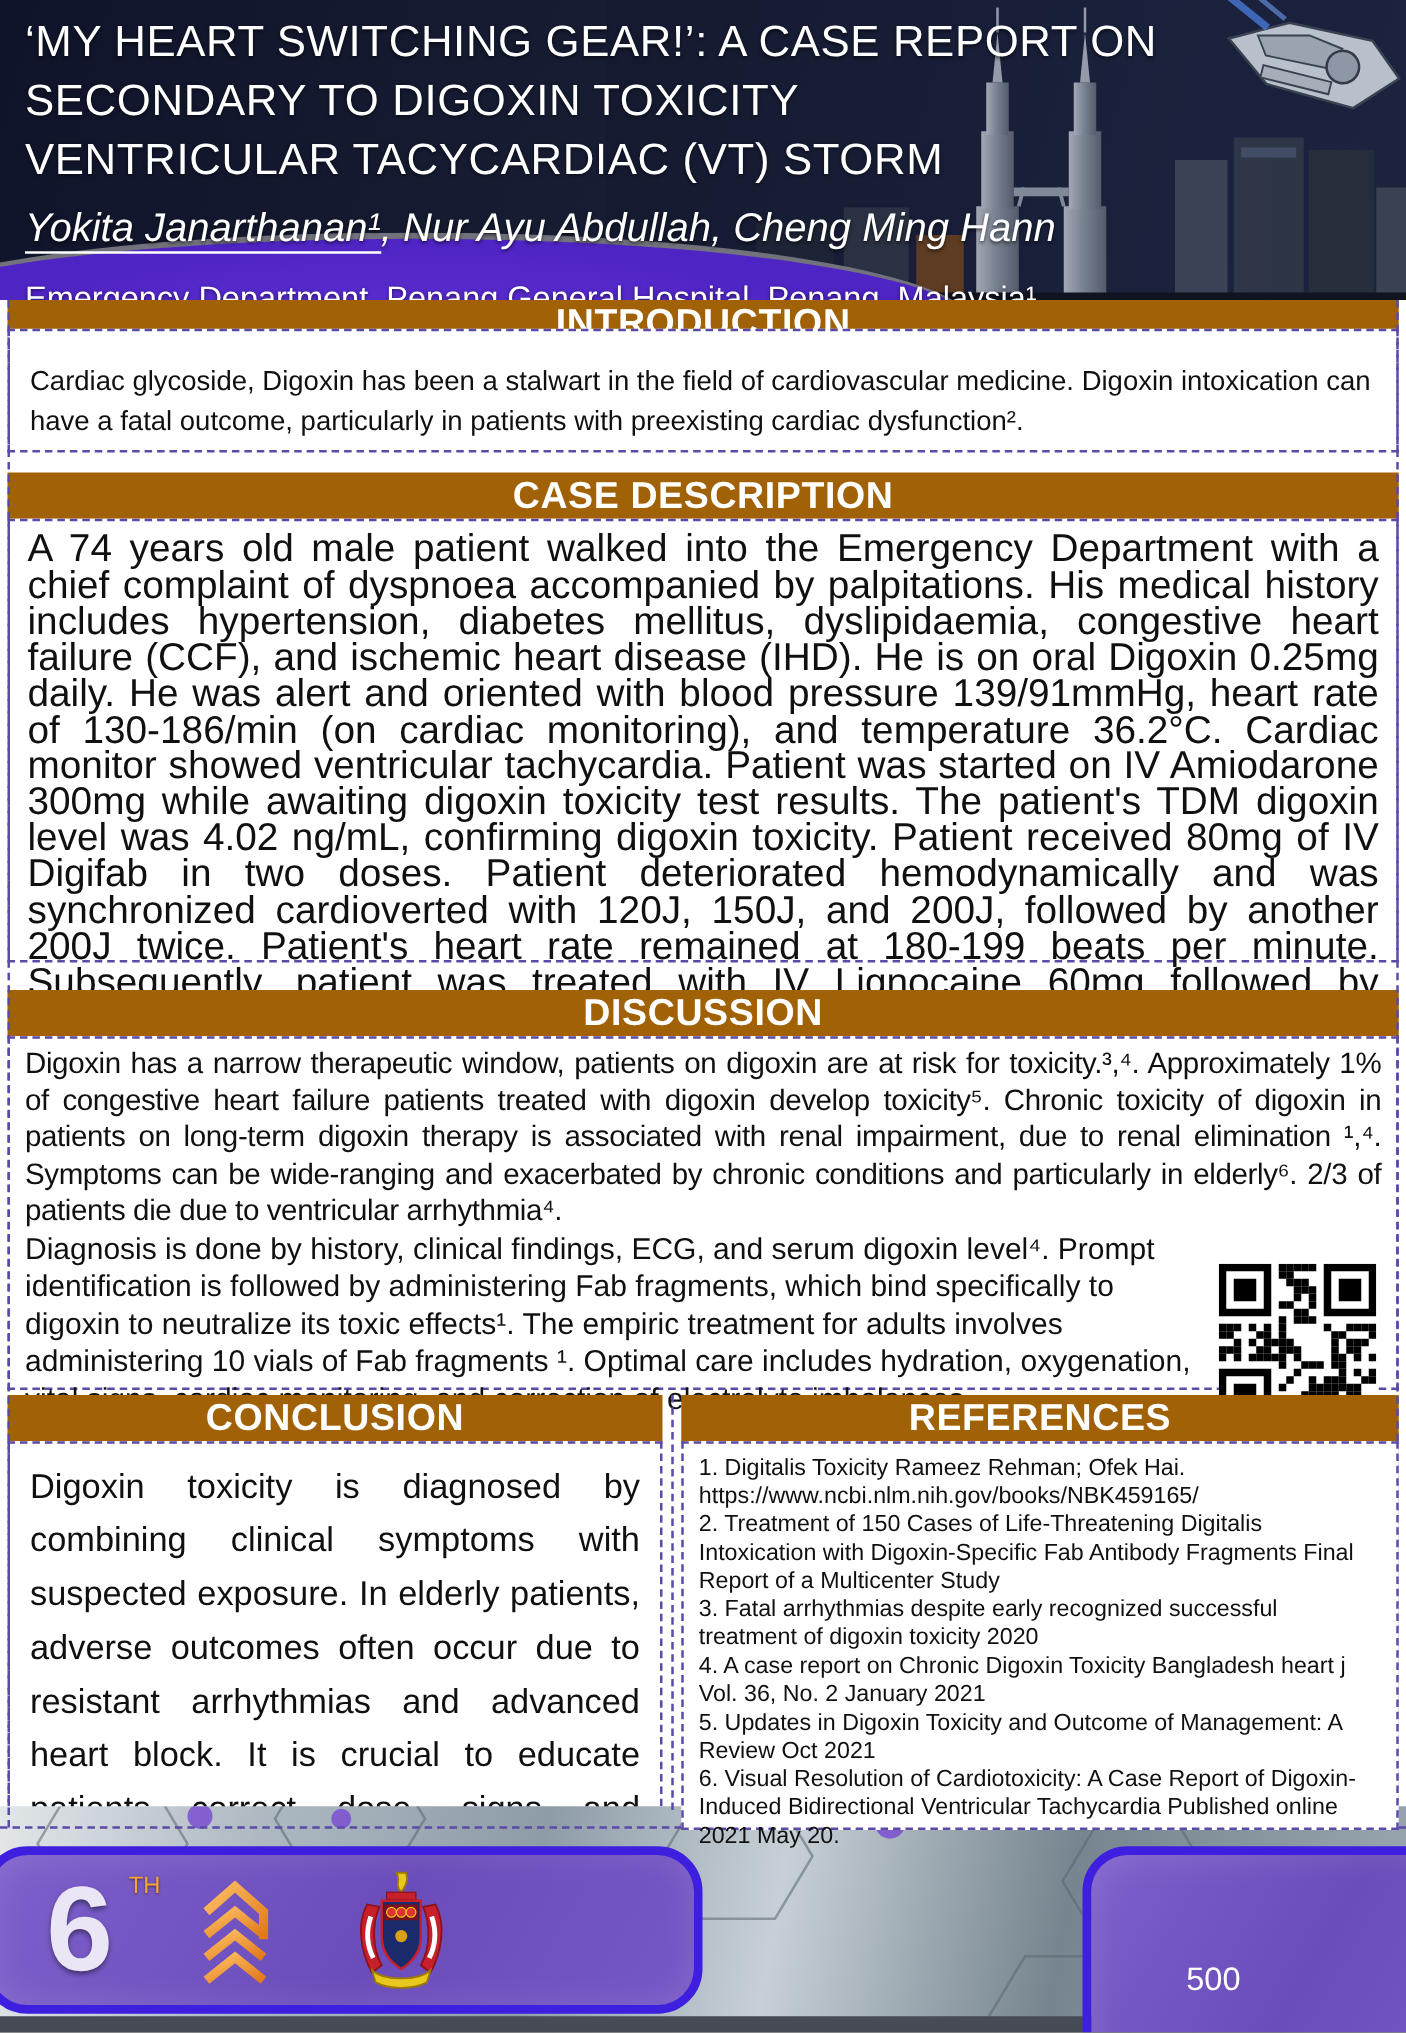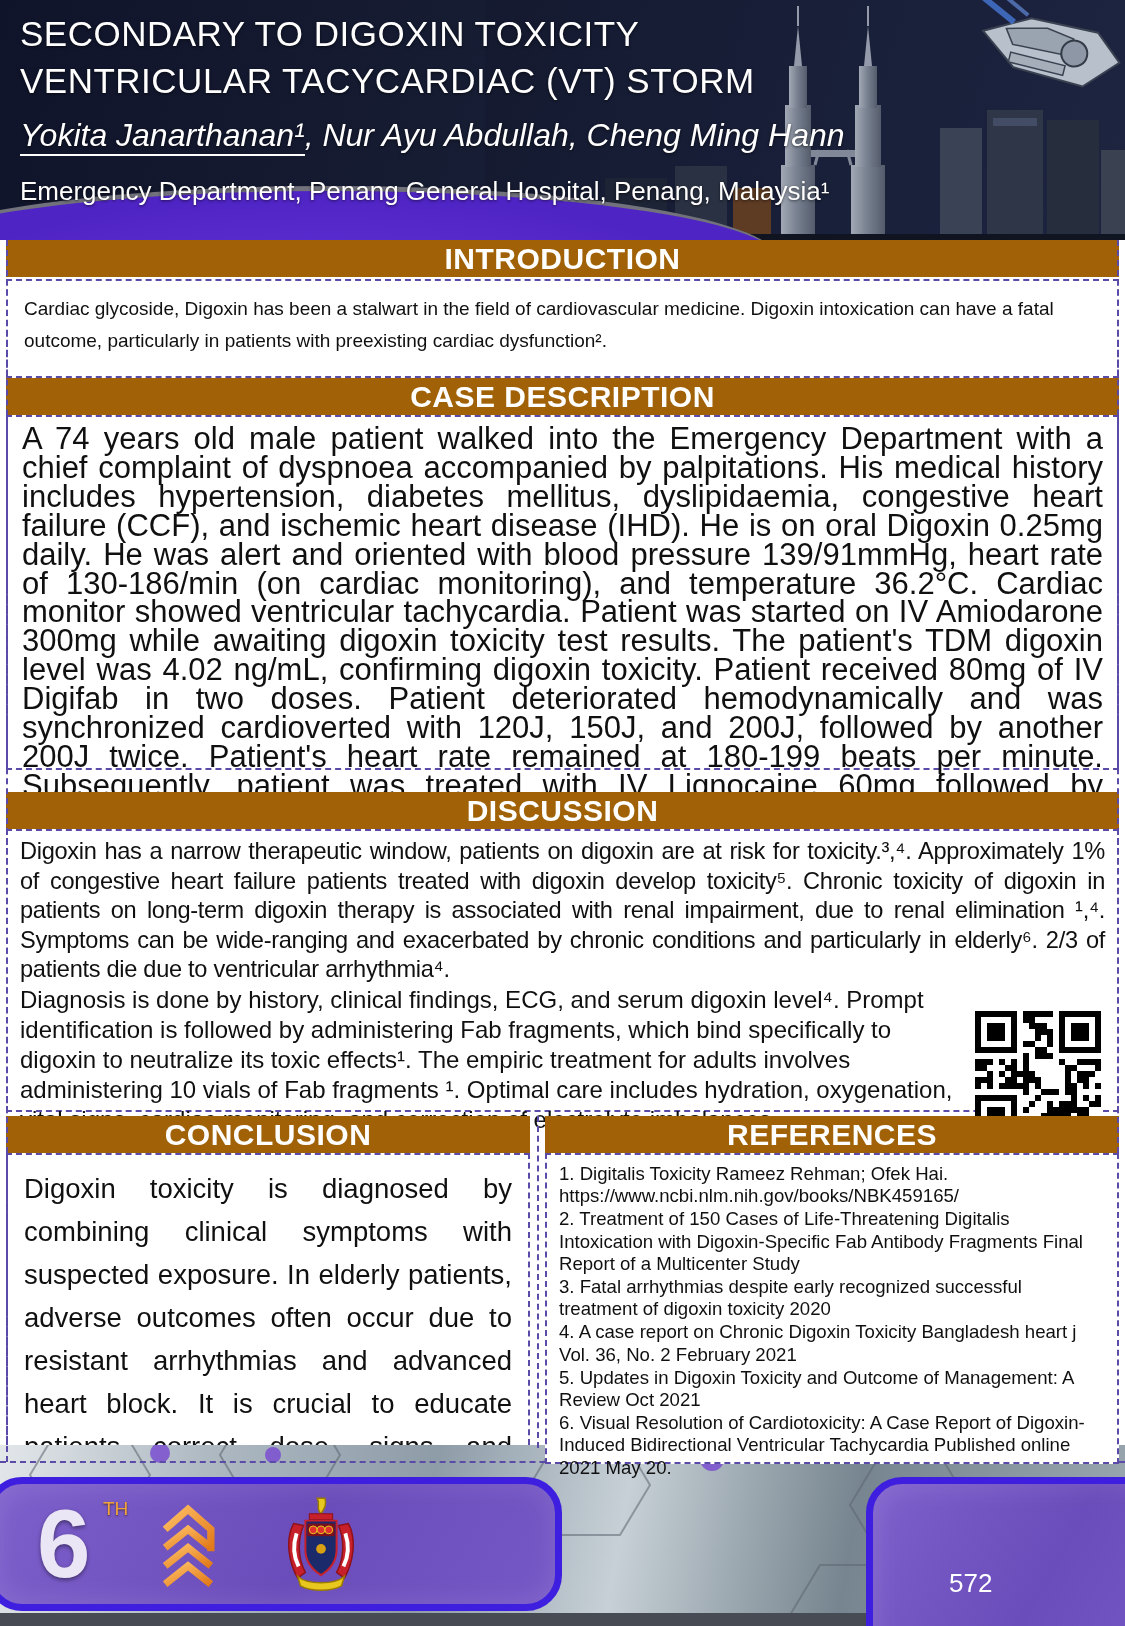--- a/index.html
+++ b/index.html
@@ -44,21 +44,21 @@
   }
   .bar-label {
     color:#ffffff; font-size:30px; font-weight:bold; letter-spacing:.5px;
   }
   .white-box {
     position:absolute; left:6px; width:1113px; background:#ffffff;
     border:2px dashed #5b4aa8; color:#101010;
   }
   .edge-line { position:absolute; border-left:2px dashed #5b4aa8; top:240px; height:1222px; z-index:4; }
   #bar-intro { top:240px; }
-  #box-intro { top:279px; height:99px; padding:12px 16px; font-size:19px; line-height:32px; }
+  #box-intro { top:263px; height:99px; padding:24px 16px; font-size:22px; line-height:32px; }
   #bar-case  { top:378px; }
   #box-case  { top:415px; height:355px; padding:8px 14px; font-size:31px; line-height:28.9px; text-align:justify; }
   #bar-disc  { top:792px; }
   #box-disc  { top:829px; height:283px; padding:6px 12px; }
   #disc-p1 { font-size:23.6px; line-height:29.5px; text-align:justify; letter-spacing:-0.3px; }
   #disc-p2 { font-size:24px; line-height:30px; }
   .qr-wrap { float:right; width:128px; height:128px; margin:26px 2px 0 14px; }
   #bar-concl { top:1116px; width:524px; }
   #box-concl { top:1153px; height:292px; width:524px; border-bottom:none;
                padding:12px 16px; font-size:27.5px; line-height:43px; text-align:justify; }
@@ -146,20 +146,21 @@
         <polygon points="38,52 82,28 150,26 178,50 148,82 76,80" fill="#b8c0cc" stroke="#3a4150" stroke-width="2"></polygon>
         <polygon points="60,44 100,34 128,38 120,56 70,58" fill="#9aa3b0" stroke="#3a4150" stroke-width="1.5"></polygon>
         <circle cx="132" cy="52" r="13" fill="#8d97a6" stroke="#343a47" stroke-width="2"></circle>
         <rect x="70" y="66" width="56" height="10" fill="#a6aeba" stroke="#3a4150" stroke-width="1.5"></rect>
         <line x1="10" y1="10" x2="66" y2="36" stroke="#4a7de0" stroke-width="6" opacity="0.75"></line>
         <line x1="28" y1="2" x2="78" y2="26" stroke="#6f9af0" stroke-width="4" opacity="0.6"></line>
       </g>
     </svg>
     <div class="purple-arc"></div>
     <div class="title-block">
+      <div class="title-line">‘MY HEART SWITCHING GEAR!’: A CASE REPORT ON</div>
       <div class="title-line">SECONDARY TO DIGOXIN TOXICITY</div>
       <div class="title-line">VENTRICULAR TACYCARDIAC (VT) STORM</div>
       <div class="authors-line"><span class="author-underlined">Yokita Janarthanan¹</span><span>, Nur Ayu Abdullah, Cheng Ming Hann</span></div>
       <div class="affiliation-line">Emergency Department, Penang General Hospital, Penang, Malaysia¹</div>
     </div>
   </div>
 
   <div class="edge-line" style="left:6px;"></div>
   <div class="edge-line" style="left:1117px;"></div>
 
@@ -323,21 +324,21 @@
   </div>
   <div class="bar" id="bar-refs">
     <span class="bar-label">REFERENCES</span>
   </div>
   <div class="white-box" id="box-concl">Digoxin toxicity is diagnosed by combining clinical symptoms with suspected exposure. In elderly patients, adverse outcomes often occur due to resistant arrhythmias and advanced heart block. It is crucial to educate patients correct dose, signs and symptoms of toxicity and need for immediate medical attention in the emergency department¹·</div>
   <div class="white-box" id="box-refs">
     <div class="ref-item">1. Digitalis Toxicity Rameez Rehman; Ofek Hai.
 https://www.ncbi.nlm.nih.gov/books/NBK459165/</div>
     <div class="ref-item">2. Treatment of 150 Cases of Life-Threatening Digitalis Intoxication with Digoxin-Specific Fab Antibody Fragments Final Report of a Multicenter Study</div>
     <div class="ref-item">3. Fatal arrhythmias despite early recognized successful treatment of digoxin toxicity 2020</div>
-    <div class="ref-item">4. A case report on Chronic Digoxin Toxicity Bangladesh heart j Vol. 36, No. 2 February 2021</div>
+    <div class="ref-item">4. A case report on Chronic Digoxin Toxicity Bangladesh heart j Vol. 36, No. 2 January 2021</div>
     <div class="ref-item">5. Updates in Digoxin Toxicity and Outcome of Management: A Review Oct 2021</div>
     <div class="ref-item">6. Visual Resolution of Cardiotoxicity: A Case Report of Digoxin-Induced Bidirectional Ventricular Tachycardia Published online 2021 May 20.</div>
   </div>
   <div class="col-divider"></div>
 
   <div class="footer">
     <svg class="hex-pattern" width="1125" height="181" viewBox="0 0 1125 181">
       <g fill="none" stroke="#5d6670" stroke-width="2" opacity="0.55">
         <path d="M60,-20 L120,-20 L150,30 L120,80 L60,80 L30,30 Z"></path>
         <path d="M250,-40 L310,-40 L340,10 L310,60 L250,60 L220,10 Z"></path>
@@ -388,17 +389,17 @@
         <rect x="26" y="30" width="28" height="13" fill="#7a0f1e"></rect>
         <circle cx="32" cy="36.5" r="4" fill="#e03030" stroke="#e8c71e"></circle>
         <circle cx="40" cy="36.5" r="4" fill="#e03030" stroke="#e8c71e"></circle>
         <circle cx="48" cy="36.5" r="4" fill="#e03030" stroke="#e8c71e"></circle>
         <circle cx="40" cy="56" r="5" fill="#d8a012"></circle>
         <path d="M16,84 C26,93 54,93 64,84 L61,94 C50,100 30,100 19,94 Z" fill="#e8c71e" stroke="#9a7a00" stroke-width="1.5"></path>
       </svg>
     </div>
 
     <div class="purple-pill" id="footer-right-box">
-      <span class="page-number">572</span>
+      <span class="page-number">500</span>
     </div>
   </div>
 
 </div>
 
 </body></html>

